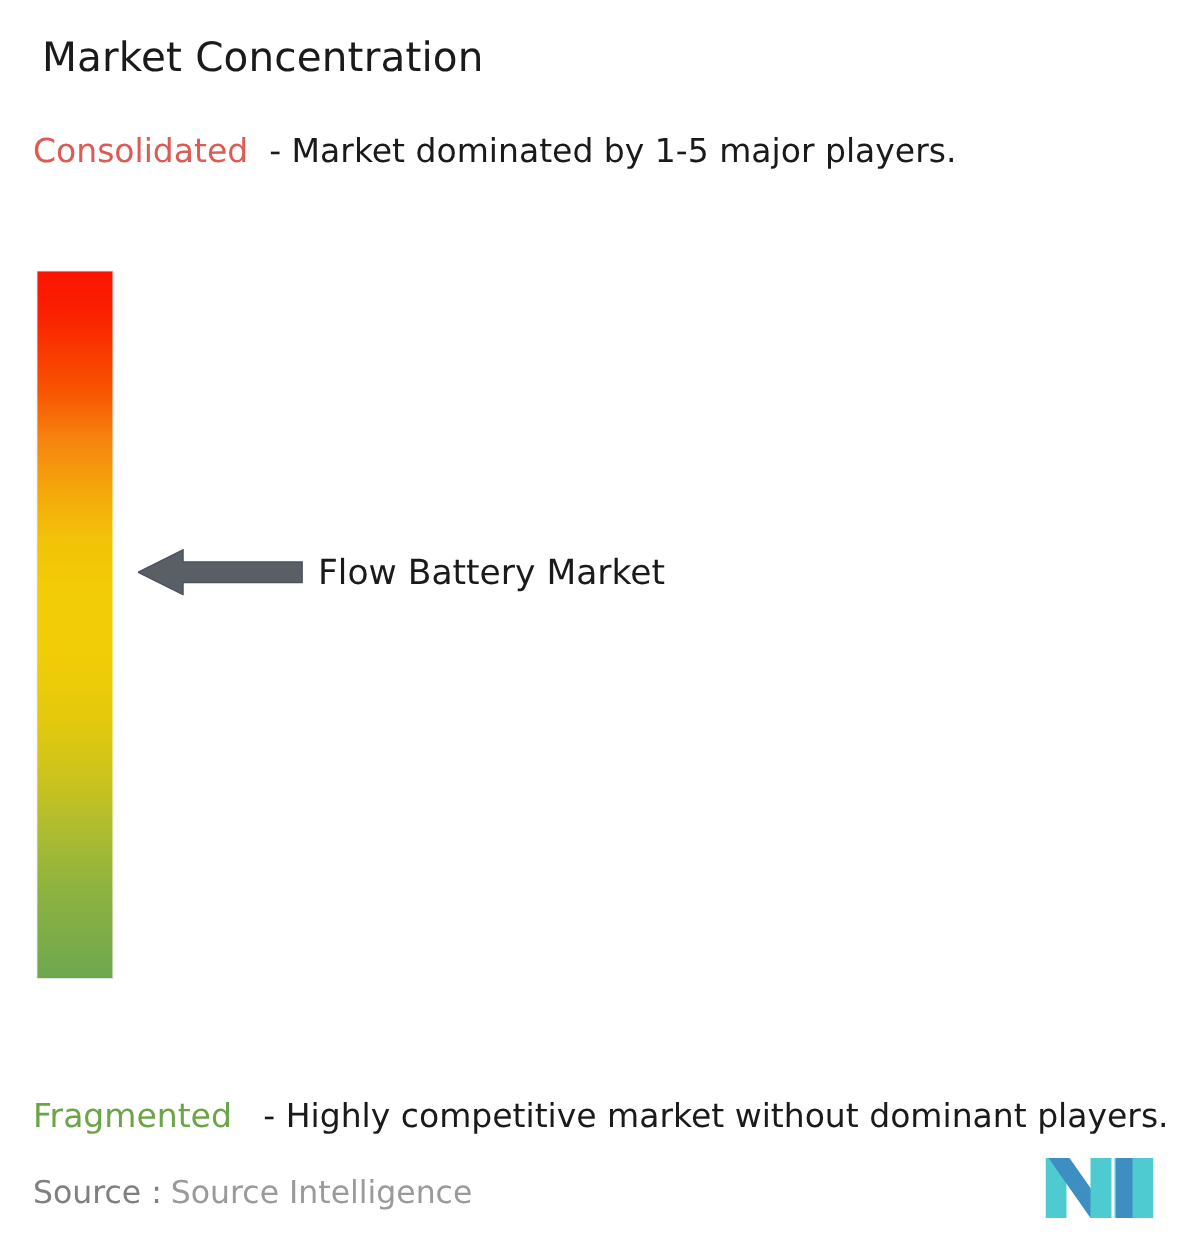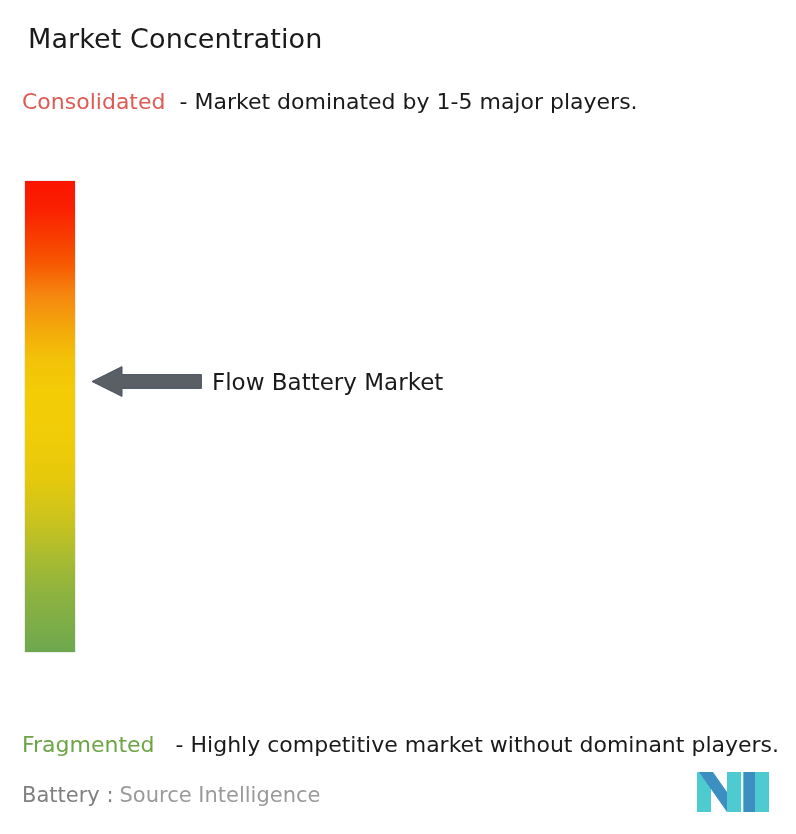--- a/index.html
+++ b/index.html
@@ -142,21 +142,21 @@
 <div id="market-pointer">
   <svg width="110" height="31" viewBox="0 0 110 31" xmlns="http://www.w3.org/2000/svg">
     <polygon points="0,15.5 30,0.6 30,8.6 109.4,8.6 109.4,22.4 30,22.4 30,30.4" fill="#5a5f65" stroke="#4a5160" stroke-width="1"></polygon>
   </svg>
 </div>
 
 <div id="market-pointer-label">Flow Battery Market</div>
 
 <div id="fragmented-caption"><span class="legend-term">Fragmented</span>&nbsp;&nbsp; <span>- Highly competitive market without dominant players.</span></div>
 
-<div id="source-line"><span class="source-label">Battery :</span><span class="source-value">Source Intelligence</span></div>
+<div id="source-line"><span class="source-label">Source :</span><span class="source-value">Source Intelligence</span></div>
 
 <div id="brand-logo">
   <svg width="72" height="48" viewBox="0 0 72 48" xmlns="http://www.w3.org/2000/svg">
     <polygon points="0,4 14,4 14,44 0,44" fill="#4ecbd1"></polygon>
     <polygon points="2,4 16,4 44,44 30,44" fill="#3d8ec1"></polygon>
     <polygon points="30,4 44,4 44,44 30,44" fill="#4ecbd1"></polygon>
     <polygon points="46,4 60,4 60,44 46,44" fill="#4ecbd1"></polygon>
     <polygon points="47,4 61,4 61,44 47,44" fill="#3d8ec1"></polygon>
     <polygon points="58,4 72,4 72,44 58,44" fill="#4ecbd1"></polygon>
     <polygon points="14,4 28,4 14,24" fill="#ffffff" opacity="0.0"></polygon>

